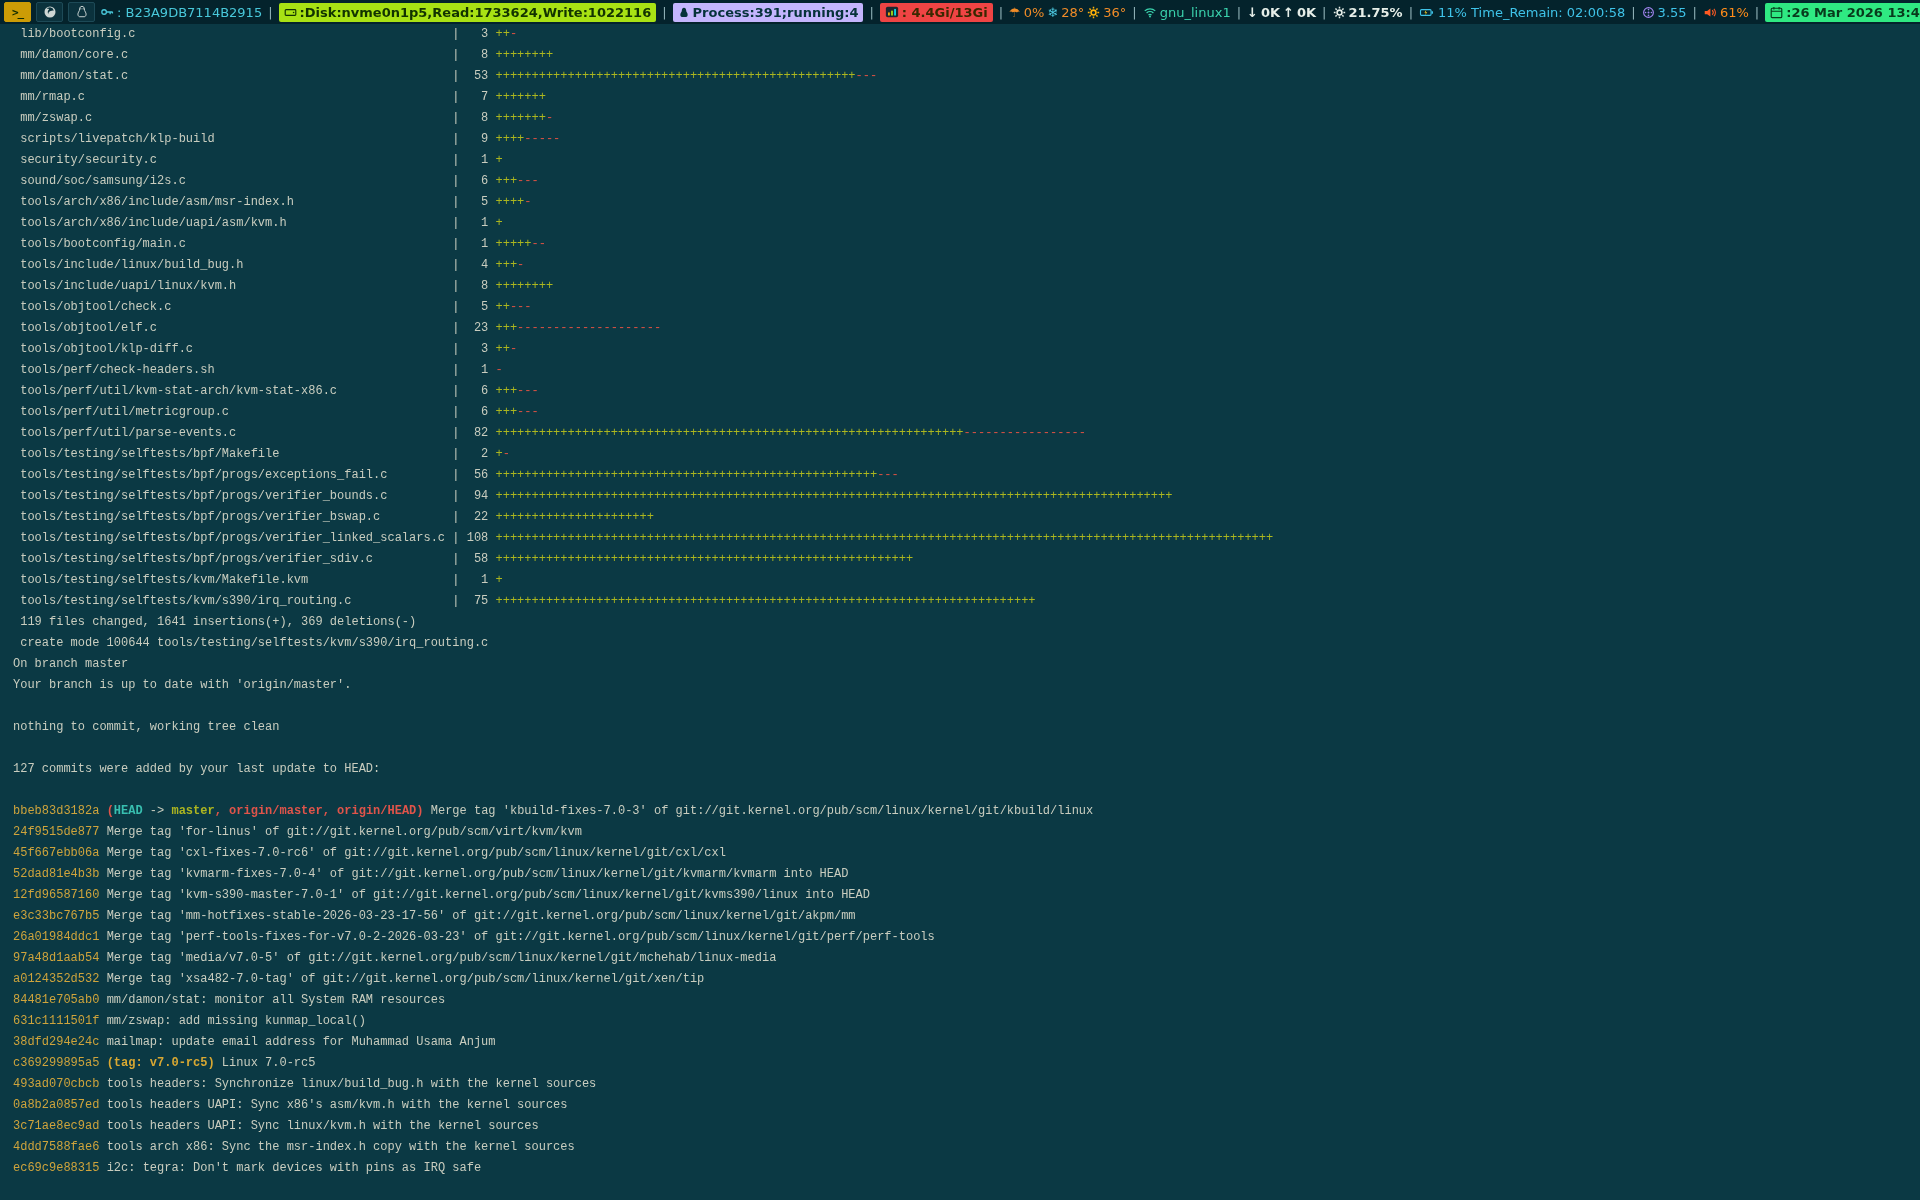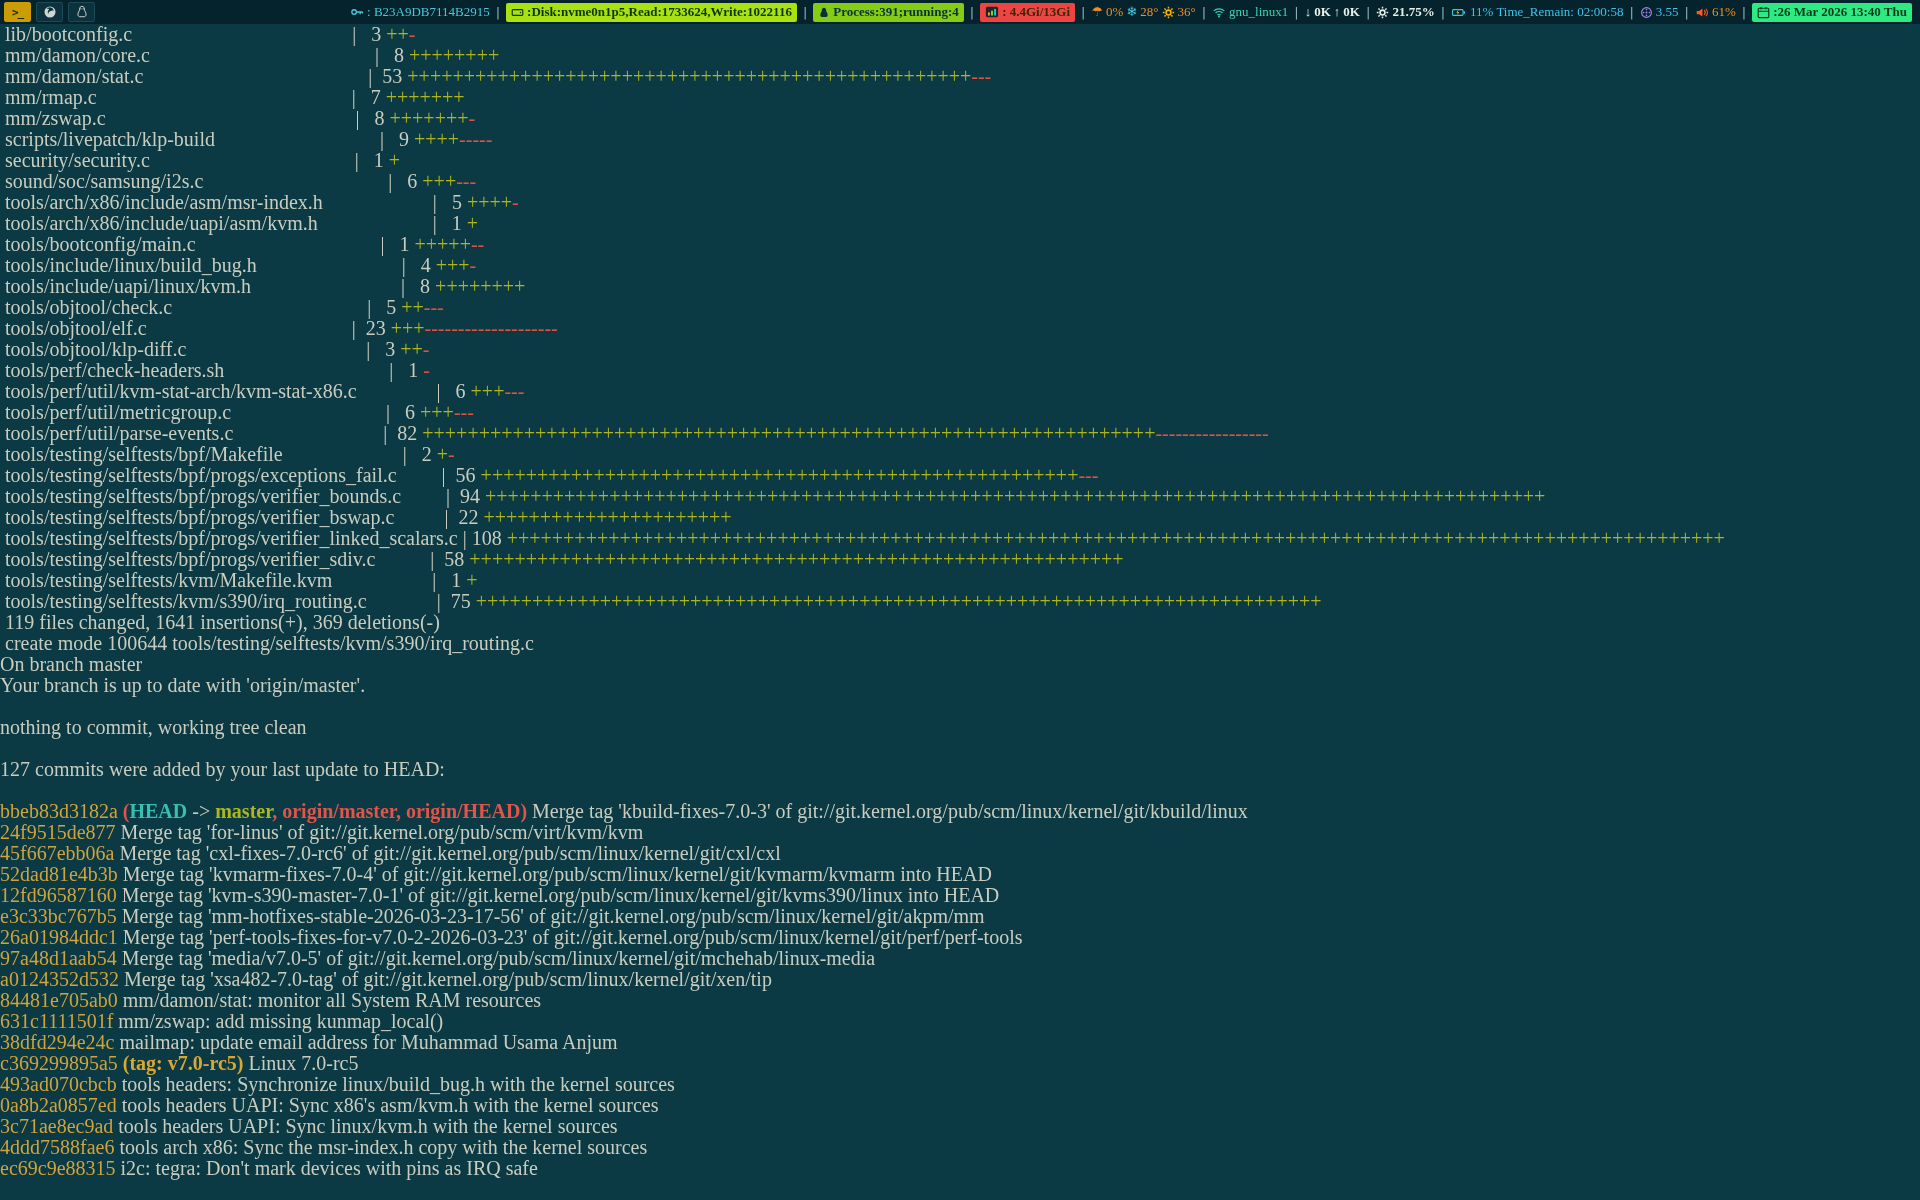--- a/index.html
+++ b/index.html
@@ -12,45 +12,45 @@
     display:flex; align-items:center; padding:0 8px 0 4px; gap:5px;
     font-size:13px; color:#cfd8d4; white-space:nowrap;
   }
   .ws {
     width:27px; height:20px; border-radius:2px; display:flex; align-items:center; justify-content:center;
     background:#0b323d; border:1px solid #1d4a57; color:#cdd6d4; cursor:pointer; flex:0 0 auto;
   }
   .ws.active { background:#cc9c06; border-color:#cc9c06; color:#102b00; }
   .ws .tglyph { font-family:"DejaVu Sans Mono",monospace; font-weight:bold; font-size:11px; letter-spacing:-1px; }
   .rgroup { margin-left:auto; display:flex; align-items:center; gap:6px; }
-  .seg { display:inline-flex; align-items:center; gap:3px; height:19px; flex:0 0 auto;font-family:Liberation Serif, serif; }
+  .seg { display:inline-flex; align-items:center; gap:3px; height:19px; flex:0 0 auto; }
   .seg.box { padding:0 5px; border-radius:2px; font-weight:bold; }
   .sep { color:#8fb0b6; font-size:13px; }
   .icon svg { display:block; }
 
   .key-text   { color:#49c8da; }
   .disk-box   { background:#a8e214; color:#123300;text-align:center; }
-  .proc-box   { background:#84cc16; color:#06323a; }
+  .proc-box   { background:#c4b5fd; color:#06323a; }
   .mem-box    { background:#ef4444; color:#3a2800; }
   .orange     { color:#f08c28; }
   .snow       { color:#4cc8e0; }
   .gear-o     { color:#ffb109; }
   .wifi-g     { color:#3bd3ad; }
   .white-b    { color:#e6eee8; font-weight:bold; }
   .batt-c     { color:#3fc3e8; }
   .film-p     { color:#a184ee; }
   .vol-o      { color:#ff8c1a; }
   .spk        { color:#ff5a22; }
   .date-box   { background:#2fe982; color:#083a1c; }
 
   
   .term {
     position:absolute; top:24px; left:0; right:0; bottom:0;
-    font-family:Liberation Serif, serif; font-size:20px; line-height:21px;
-    color:var(--fg,#c9cdbf); padding-left:0; overflow:hidden;
+    font-family:Liberation Mono, monospace; font-size:12px; line-height:21px;
+    color:var(--fg,#c9cdbf); padding-left:13px; overflow:hidden;
   }
   .row { white-space:pre; height:21px; }
   .plus  { color:var(--plus,#acb61f); }
   .minus { color:var(--minus,#dc5243); }
   .hash  { color:var(--hash,#cfa43c); }
   .dec-red   { color:var(--red,#e0544a); font-weight:bold; }
   .dec-cyan  { color:var(--cyan,#38bfb0); font-weight:bold; }
   .dec-olive { color:var(--olive,#adb520); font-weight:bold; }
   .dec-fg    { color:var(--fg,#c9cdbf); }
   .dec-gold  { color:var(--tag-gold,#d9a832); font-weight:bold; }

